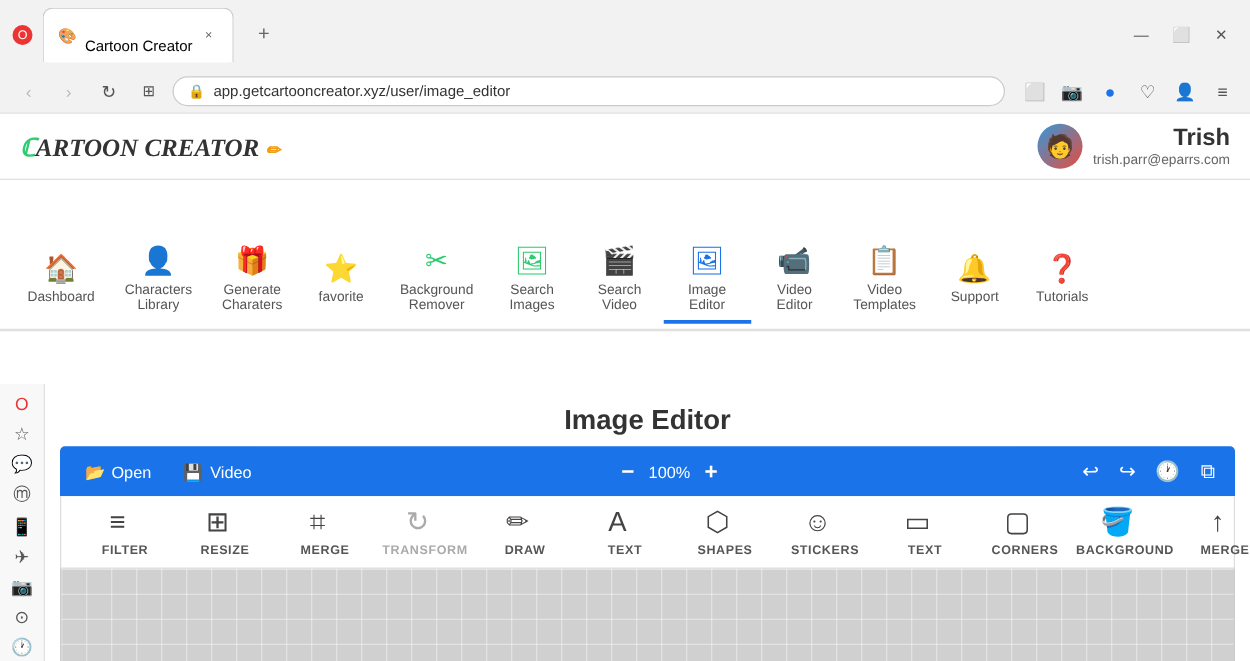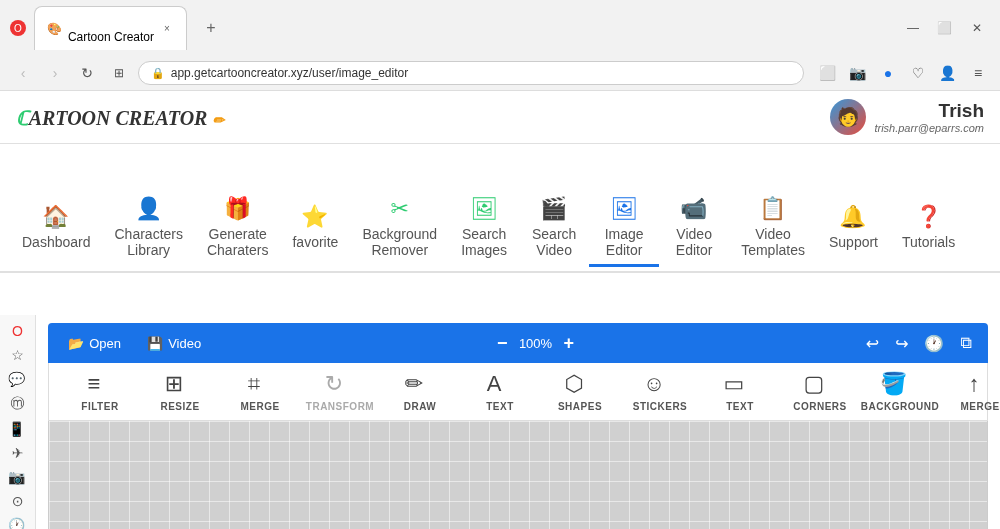--- a/index.html
+++ b/index.html
@@ -20,29 +20,29 @@
 
     
     .app { background: white; height: calc(529px - 80px); display: flex; flex-direction: column; gap: 42px; }
     .app-header { display: flex; align-items: center; padding: 8px 16px; border-bottom: 1px solid #e0e0e0; justify-content: space-between; }
     .app-logo { font-size: 20px; font-weight: bold; color: #333; font-family: Georgia, serif; font-style: italic; }
     .app-logo span { color: #2ecc71; }
     .user-info { display: flex; align-items: center; gap: 8px; }
     .user-avatar-img { width: 36px; height: 36px; border-radius: 50%; background: linear-gradient(135deg, #3498db, #e74c3c); display: flex; align-items: center; justify-content: center; font-size: 18px; }
     .user-text { text-align: right; }
     .user-name { font-size: 19px; font-weight: bold; color: #333; }
-    .user-email { font-size: 11px; color: #666; font-style: italic; }
+    .user-email { font-size: 11px; color: #666; }
 
     
     .nav-toolbar { display: flex; align-items: center; padding: 4px 10px; border-bottom: 2px solid #e0e0e0; overflow-x: auto; }
     .nav-item { display: flex; flex-direction: column; align-items: center; padding: 6px 12px; cursor: pointer; gap: 4px; min-width: 70px; border-bottom: 3px solid transparent; }
     .nav-item.active { border-bottom: 3px solid #1a73e8; }
     .nav-item-icon { font-size: 22px; color: #2ecc71; }
     .nav-item.active .nav-item-icon { color: #1a73e8; }
-    .nav-item-label { font-size: 14px; color: #555; text-align: center; white-space: nowrap; }
+    .nav-item-label { font-size: 11px; color: #555; text-align: center; white-space: nowrap; }
     .editor-title { text-align: center; font-size: 22px; font-weight: bold; color: #333; padding: 8px; }
 
     .editor-toolbar { background: #1a73e8; display: flex; align-items: center; padding: 0 12px; height: 40px; border-radius: 4px 4px 0 0; gap: 10px; }
     .toolbar-btn { display: flex; align-items: center; gap: 5px; color: white; cursor: pointer; font-size: 13px; padding: 4px 8px; border-radius: 4px; }
     .toolbar-separator { flex: 1; }
     .zoom-controls { display: flex; align-items: center; gap: 8px; color: white; font-size: 13px; }
     .zoom-btn { color: white; cursor: pointer; font-size: 18px; font-weight: bold; }
     .zoom-level { font-size: 13px; color: white; min-width: 40px; text-align: center; }
     .toolbar-right { display: flex; align-items: center; gap: 8px; color: white; }
     .toolbar-icon-btn { color: white; cursor: pointer; font-size: 16px; padding: 4px; border-radius: 4px; }
@@ -187,20 +187,21 @@
         <div class="left-sidebar-icon" style="color: rgb(85, 85, 85); font-size: 14px;">✈</div>
         <div class="left-sidebar-icon" style="color: rgb(85, 85, 85); font-size: 14px;">📷</div>
         <div class="left-sidebar-icon" style="color: rgb(85, 85, 85); font-size: 14px;">⊙</div>
         <div class="left-sidebar-icon" style="color: rgb(85, 85, 85); font-size: 14px;">🕐</div>
         <div class="left-sidebar-icon" style="color: rgb(85, 85, 85); font-size: 14px;">⬇</div>
         <div class="left-sidebar-icon" style="color: rgb(85, 85, 85); font-size: 14px;">⚙</div>
         <div class="left-sidebar-icon" style="color: rgb(85, 85, 85); font-size: 14px;">ℹ</div>
       </div>
 
     <div class="content-area">
+      <div class="editor-title">Image Editor</div>
 
       <div>
 
         <div class="editor-toolbar">
           <div class="toolbar-btn">
             <span>📂</span>
             <span>Open</span>
           </div>
           <div class="toolbar-btn">
             <span>💾</span>

